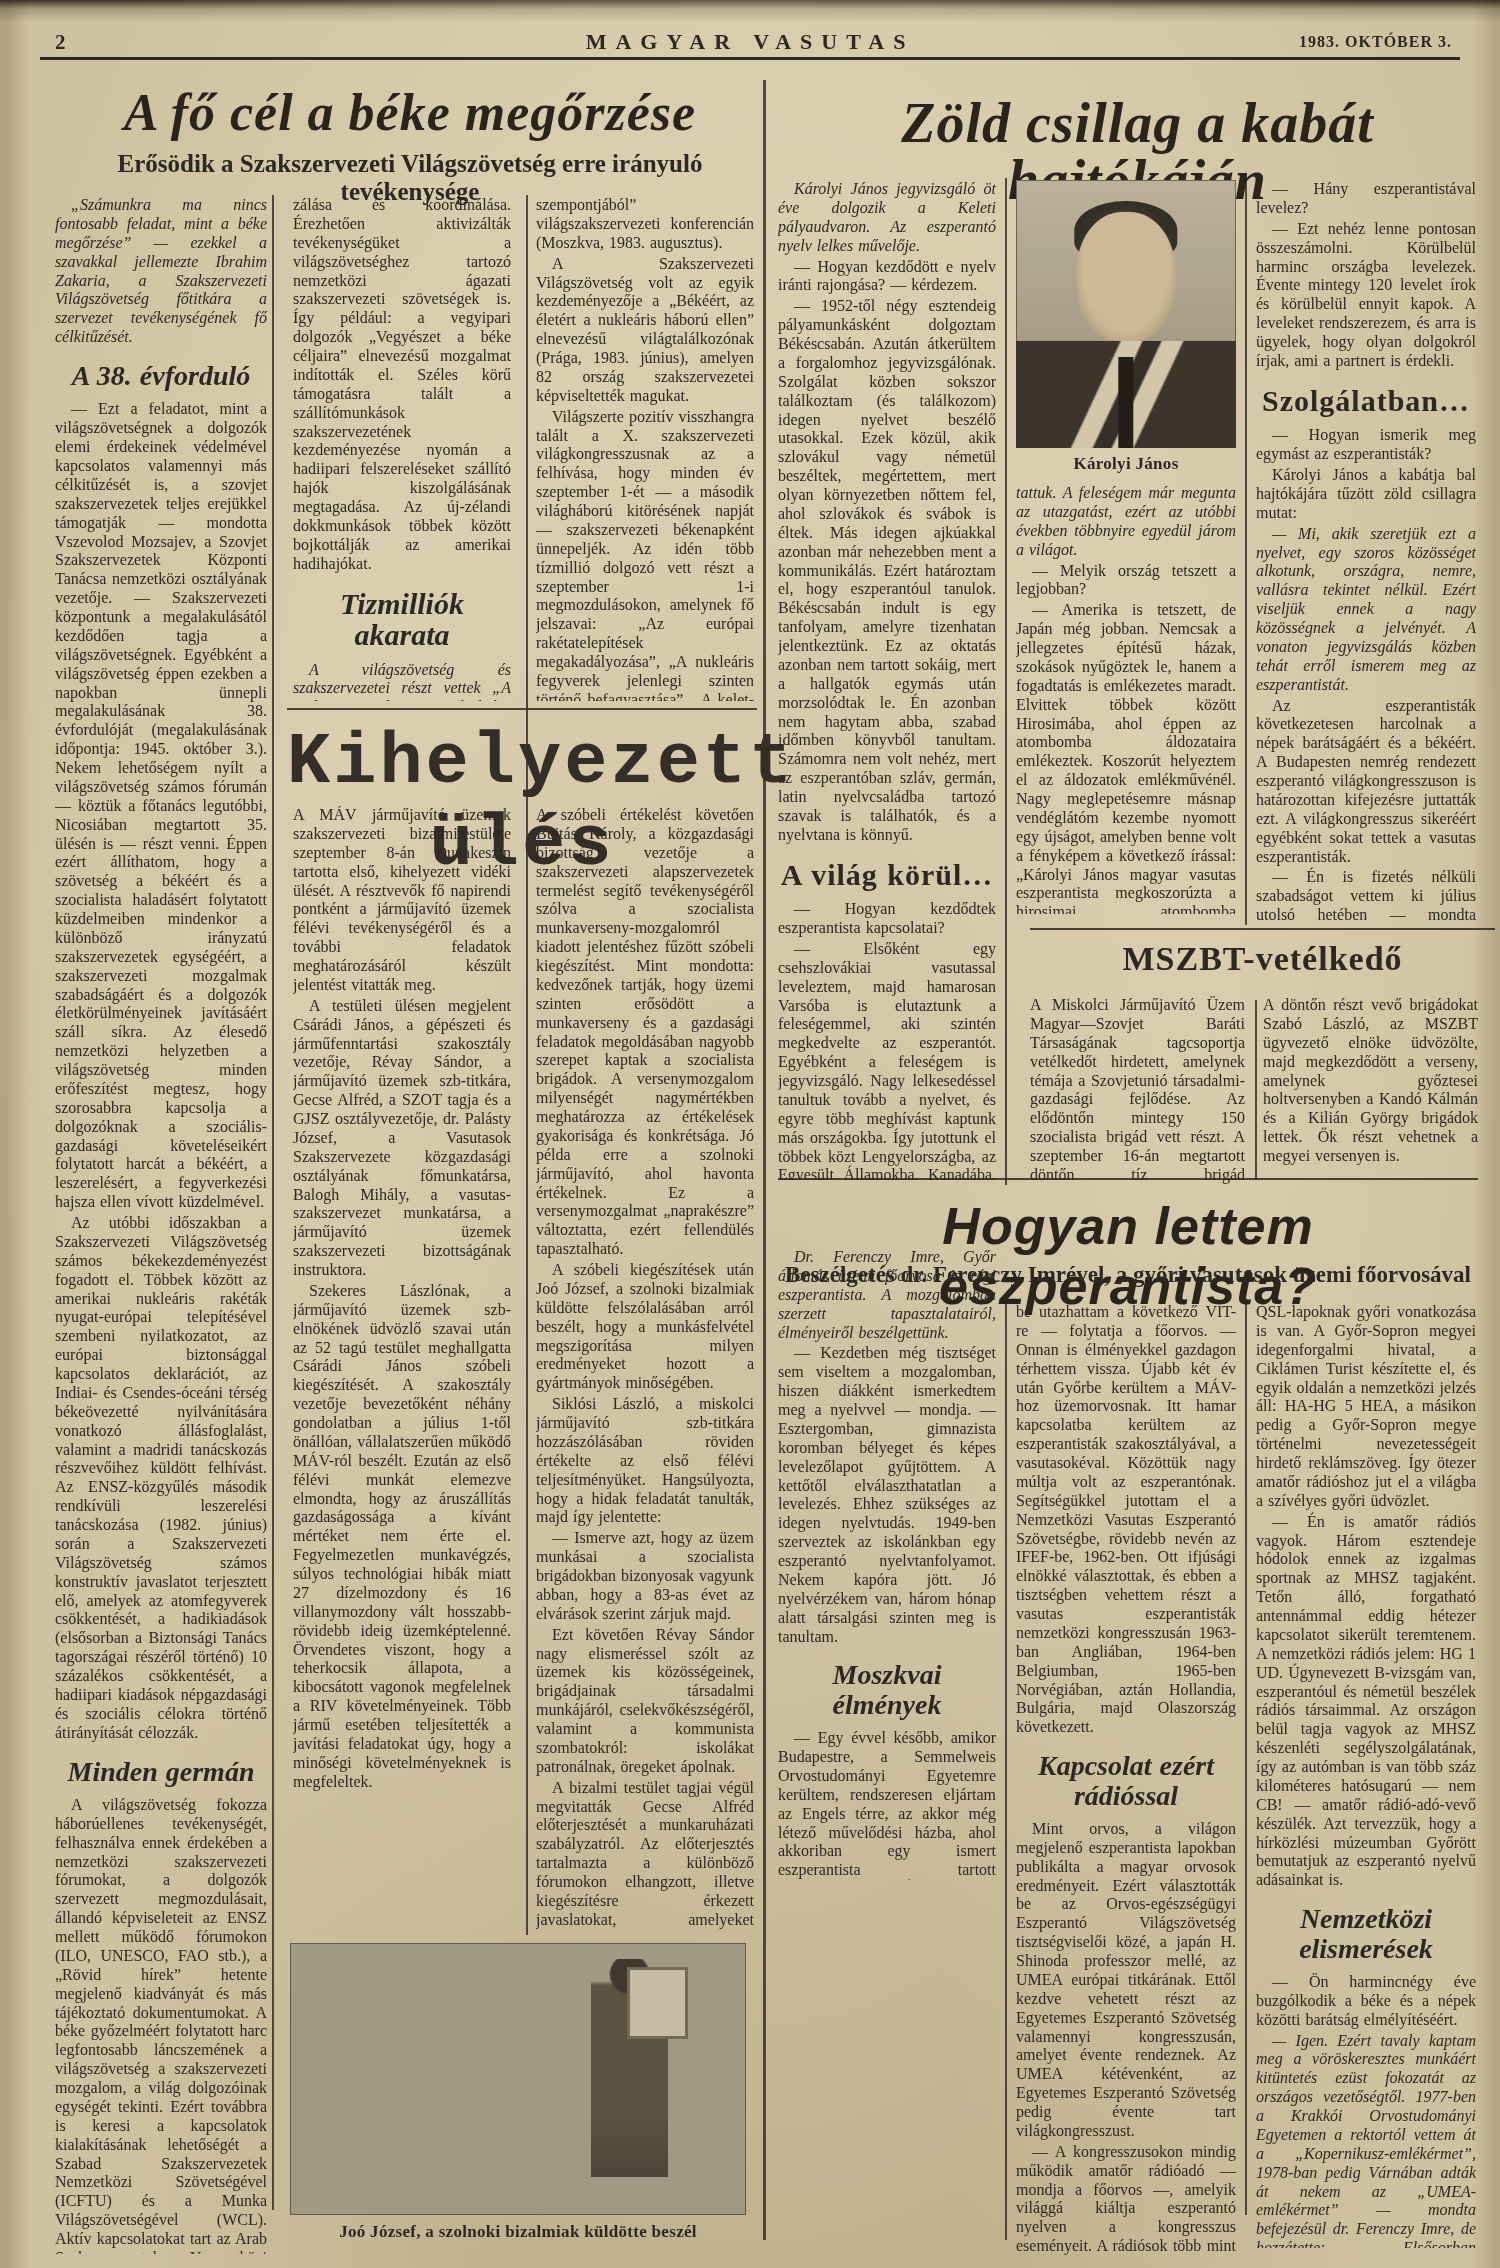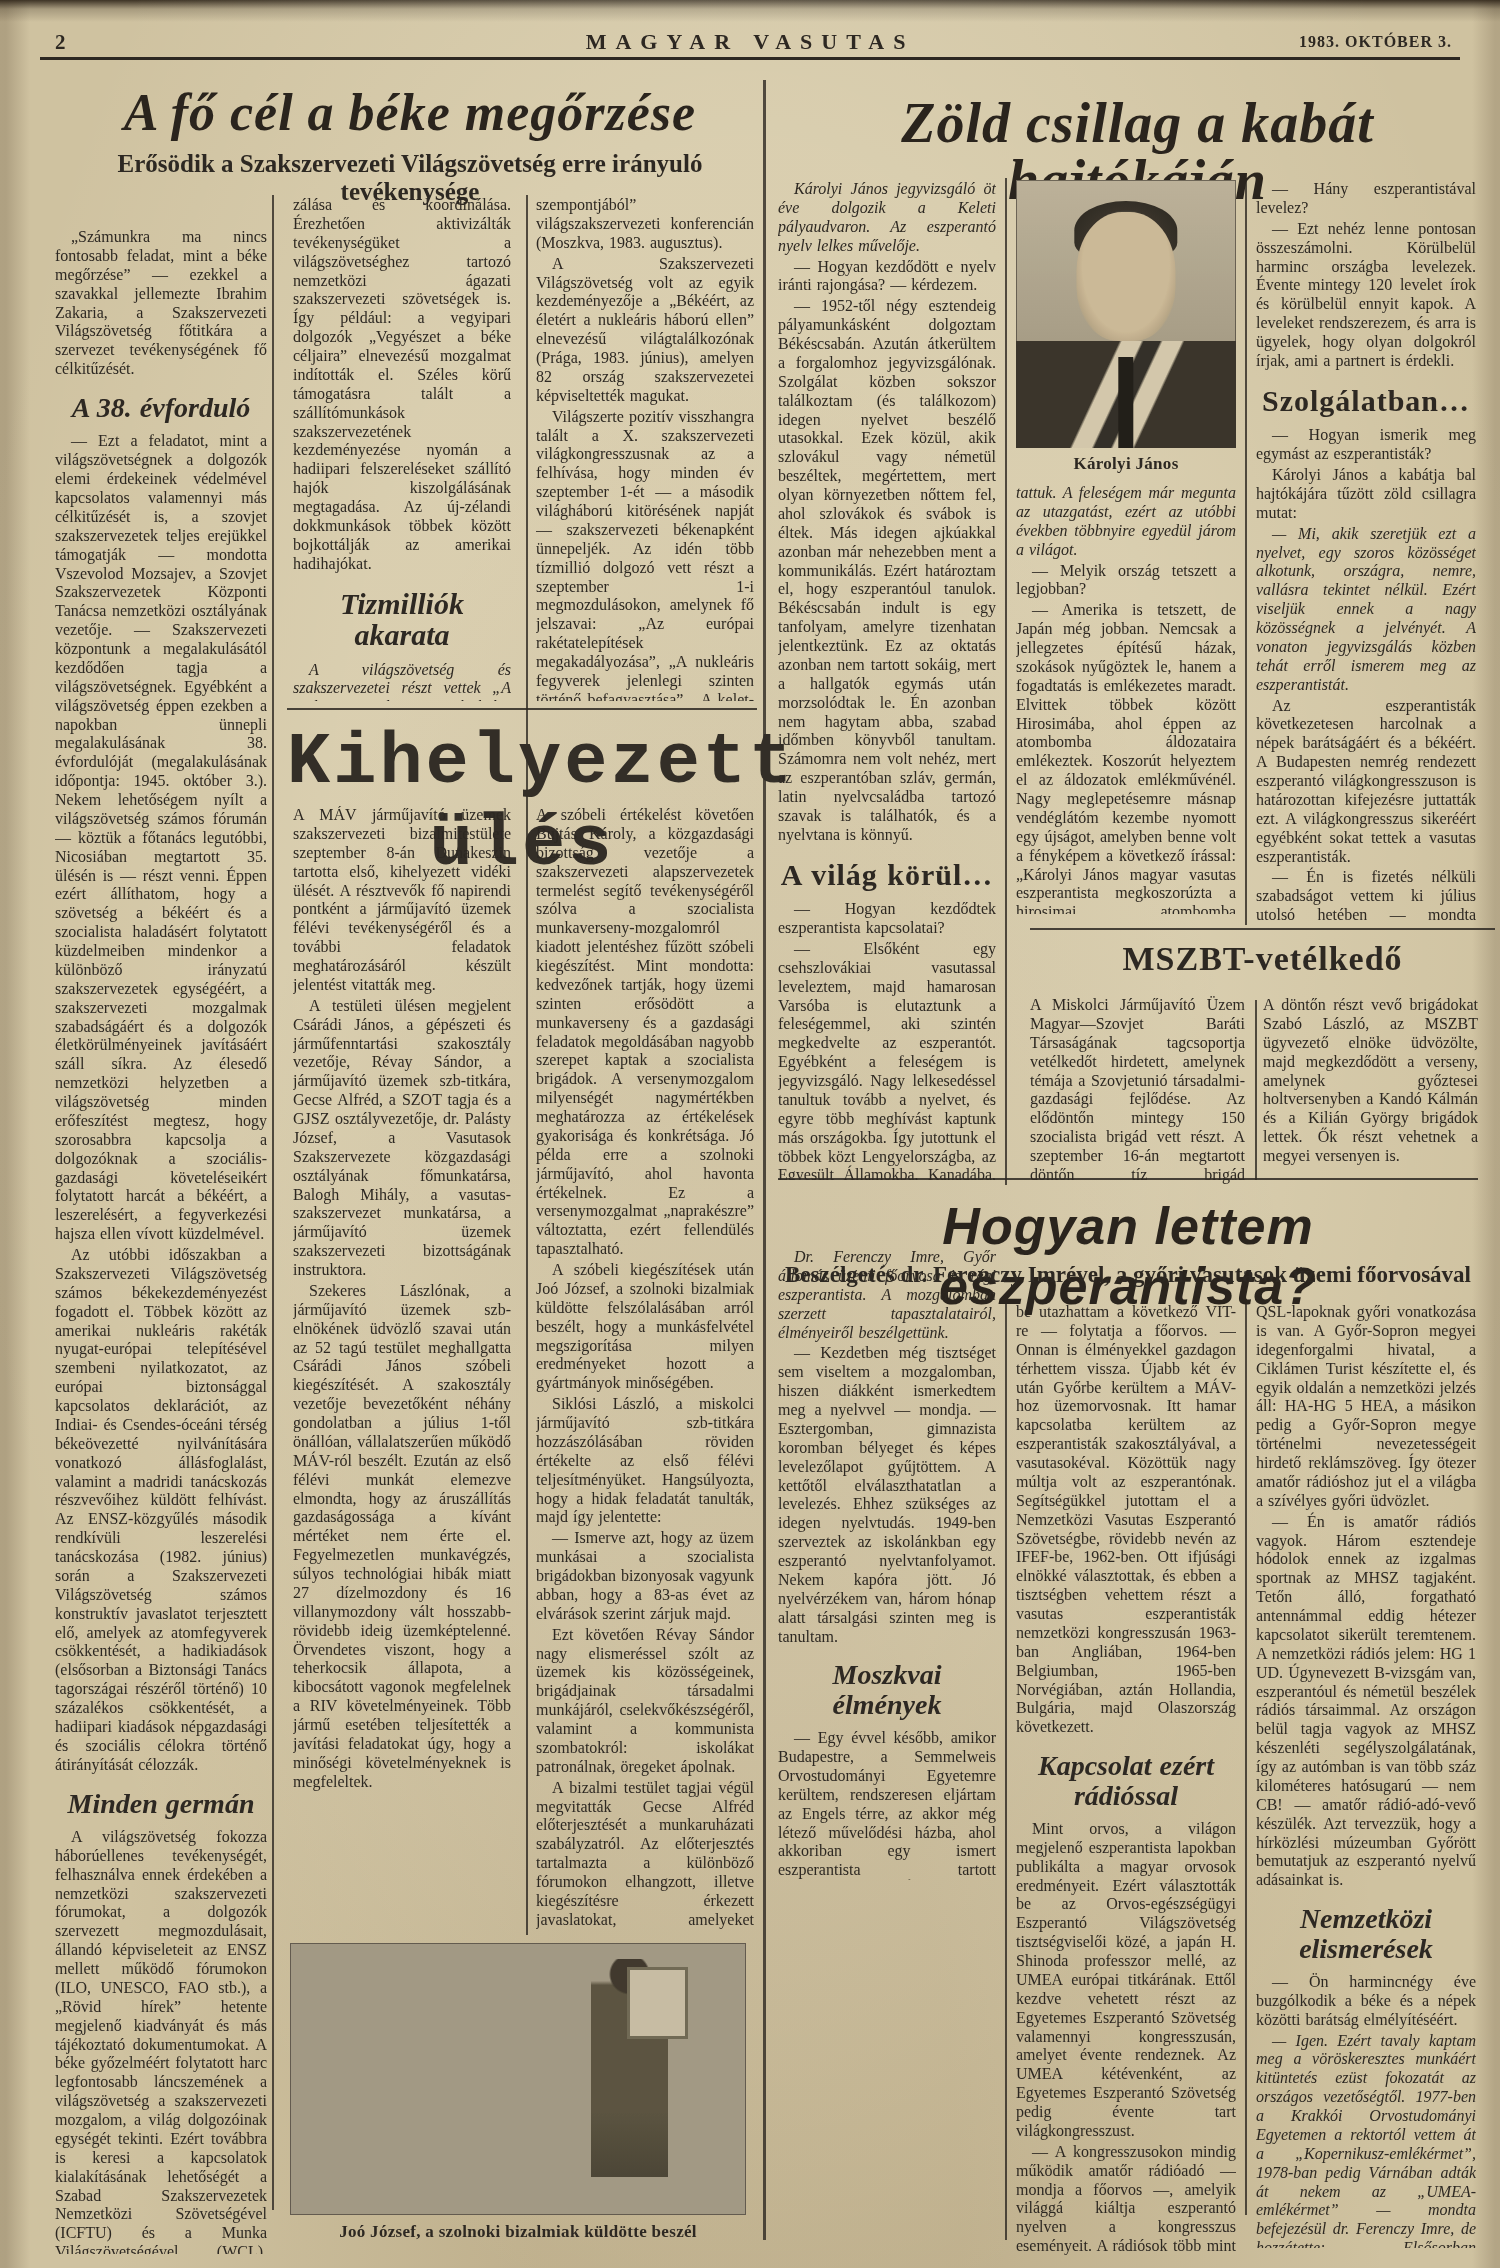--- a/index.html
+++ b/index.html
@@ -122,21 +122,21 @@
 <div class="abs rule-v" style="left:1005px;top:178px;height:1007px;"></div>
 <div class="abs rule-v" style="left:1005px;top:1300px;height:940px;"></div>
 <div class="abs rule-v" style="left:1245px;top:178px;height:747px;"></div>
 <div class="abs rule-v" style="left:1255px;top:1000px;height:180px;"></div>
 <div class="abs rule-v" style="left:1245px;top:1300px;height:915px;"></div>
 
 <div class="abs headline-italic" style="left:60px;top:86px;width:700px;">A fő cél a béke megőrzése</div>
 <div class="abs subtitle" style="left:60px;top:150px;width:700px;">Erősödik a Szakszervezeti Világszövetség erre irányuló tevékenysége</div>
 
 <div class="abs col" style="left:55px;top:196px;width:212px;height:2058px;">
-  <p style="margin-top:32px;">„Számunkra ma nincs fontosabb feladat, mint a béke megőrzése” — ezekkel a szavakkal jellemezte Ibrahim Zakaria, a Szakszervezeti Világszövetség főtitkára a szervezet tevékenységének fő célkitűzését.</p>
+  <p style="font-style:italic;">„Számunkra ma nincs fontosabb feladat, mint a béke megőrzése” — ezekkel a szavakkal jellemezte Ibrahim Zakaria, a Szakszervezeti Világszövetség főtitkára a szervezet tevékenységének fő célkitűzését.</p>
   <h3>A 38. évforduló</h3>
   <p>— Ezt a feladatot, mint a világszövetségnek a dolgozók elemi érdekeinek védelmével kapcsolatos valamennyi más célkitűzését is, a szovjet szakszervezetek teljes erejükkel támogatják — mondotta Vszevolod Mozsajev, a Szovjet Szakszervezetek Központi Tanácsa nemzetközi osztályának vezetője. — Szakszervezeti központunk a megalakulásától kezdődően tagja a világszövetségnek. Egyébként a világszövetség éppen ezekben a napokban ünnepli megalakulásának 38. évfordulóját (megalakulásának időpontja: 1945. október 3.). Nekem lehetőségem nyílt a világszövetség számos fórumán — köztük a főtanács legutóbbi, Nicosiában megtartott 35. ülésén is — részt venni. Éppen ezért állíthatom, hogy a szövetség a békéért és a szocialista haladásért folytatott küzdelmeiben mindenkor a különböző irányzatú szakszervezetek egységéért, a szakszervezeti mozgalmak szabadságáért és a dolgozók életkörülményeinek javításáért száll síkra. Az élesedő nemzetközi helyzetben a világszövetség minden erőfeszítést megtesz, hogy szorosabbra kapcsolja a dolgozóknak a szociális-gazdasági követeléseikért folytatott harcát a békéért, a leszerelésért, a fegyverkezési hajsza ellen vívott küzdelmével.</p>
   <p>Az utóbbi időszakban a Szakszervezeti Világszövetség számos békekezdeményezést fogadott el. Többek között az amerikai nukleáris rakéták nyugat-európai telepítésével szembeni nyilatkozatot, az európai biztonsággal kapcsolatos deklarációt, az Indiai- és Csendes-óceáni térség békeövezetté nyilvánítására vonatkozó állásfoglalást, valamint a madridi tanácskozás részvevőihez küldött felhívást. Az ENSZ-közgyűlés második rendkívüli leszerelési tanácskozása (1982. június) során a Szakszervezeti Világszövetség számos konstruktív javaslatot terjesztett elő, amelyek az atomfegyverek csökkentését, a hadikiadások (elsősorban a Biztonsági Tanács tagországai részéről történő) 10 százalékos csökkentését, a hadiipari kiadások népgazdasági és szociális célokra történő átirányítását célozzák.</p>
   <h3>Minden germán</h3>
   <p>A világszövetség fokozza háborúellenes tevékenységét, felhasználva ennek érdekében a nemzetközi szakszervezeti fórumokat, a dolgozók szervezett megmozdulásait, állandó képviseleteit az ENSZ mellett működő fórumokon (ILO, UNESCO, FAO stb.), a „Rövid hírek” hetente megjelenő kiadványát és más tájékoztató dokumentumokat. A béke győzelméért folytatott harc legfontosabb láncszemének a világszövetség a szakszervezeti mozgalom, a világ dolgozóinak egységét tekinti. Ezért továbbra is keresi a kapcsolatok kialakításának lehetőségét a Szabad Szakszervezetek Nemzetközi Szövetségével (ICFTU) és a Munka Világszövetségével (WCL). Aktív kapcsolatokat tart az Arab Szakszervezetek Nemzetközi Szövetségével (ICATU), az Afrikai Szakszervezeti Egységszervezettel (OATUU), a Latin-amerikai Dolgozók Szakszervezeti Központjával (CLAT). Együttműködik egy sor más, nemzetközi szervezettel is.</p>
 
 </div>
 
 <div class="abs col" style="left:293px;top:196px;width:218px;height:505px;">
   <p class="noindent">zálása és koordinálása. Érezhetően aktivizálták tevékenységüket a világszövetséghez tartozó nemzetközi ágazati szakszervezeti szövetségek is. Így például: a vegyipari dolgozók „Vegyészet a béke céljaira” elnevezésű mozgalmat indították el. Széles körű támogatásra talált a szállítómunkások szakszervezetének kezdeményezése nyomán a hadiipari felszereléseket szállító hajók kiszolgálásának megtagadása. Az új-zélandi dokkmunkások többek között bojkottálják az amerikai hadihajókat.</p>

